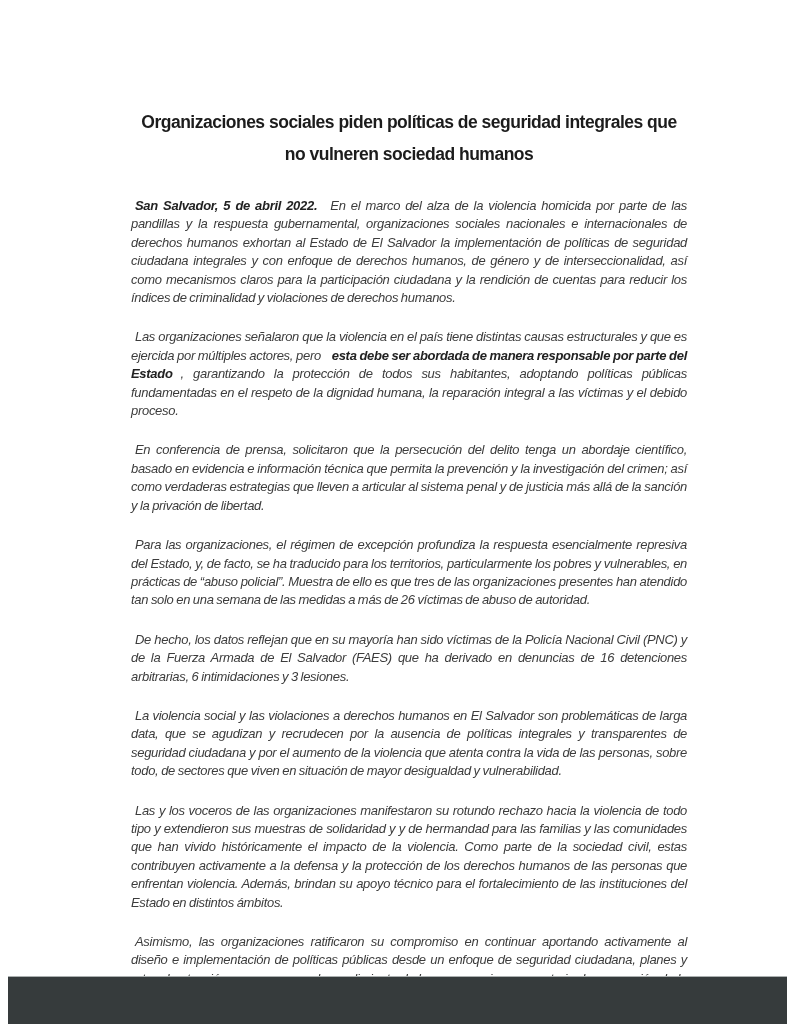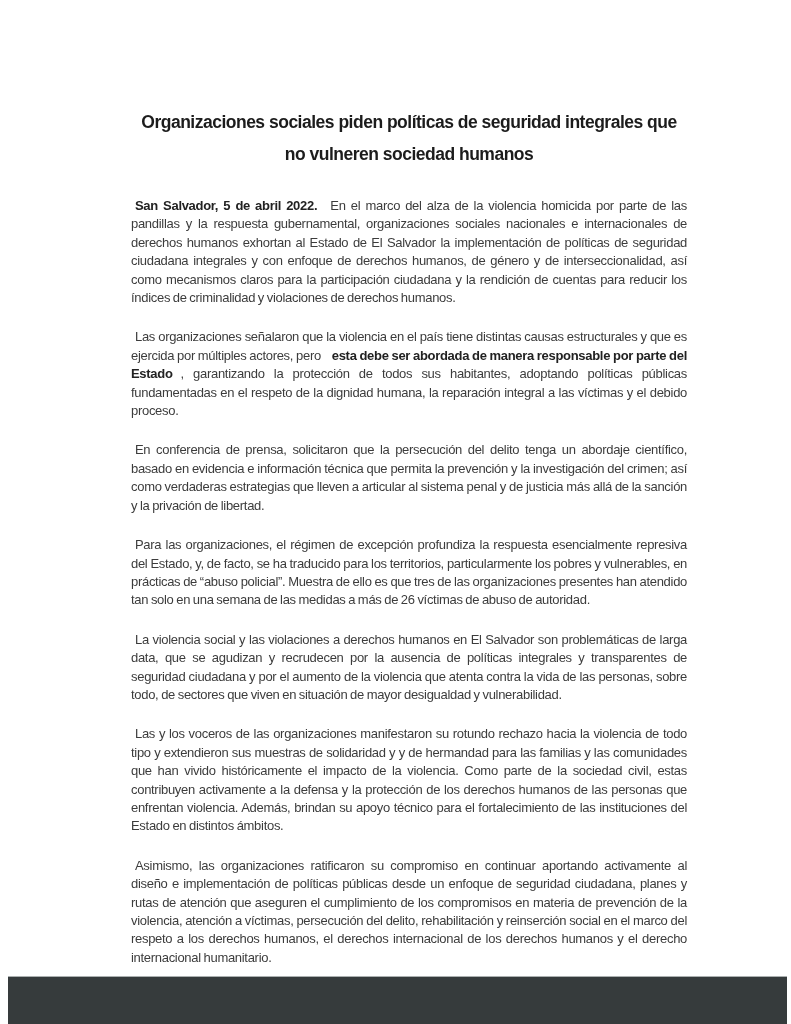--- a/index.html
+++ b/index.html
@@ -39,20 +39,21 @@
     margin-bottom:15px;
   }
   .doc-body p{
     font-size:13px;
     line-height:18.4px;
     letter-spacing:-0.3px;
     word-spacing:-0.6px;
     text-align:justify;
     color:var(--body-text);
     margin-bottom:13px;
+    font-style:italic;
   }
   .doc-body p b{
     color:var(--bold-text);
     font-weight:700;
   }
   .dark-band{
     position:absolute;left:0;bottom:0;
     width:791px;height:56px;
     background:var(--band-bg);
     border-top:1px solid var(--band-line);
@@ -66,20 +67,21 @@
     <div class="content">
       <h1 class="doc-title">
         <div>Organizaciones sociales piden políticas de seguridad integrales que</div>
         <div>no vulneren sociedad humanos</div>
       </h1>
       <div class="doc-body" id="doc-body">
           <p><b>San Salvador, 5 de abril 2022.</b><span> En el marco del alza de la violencia homicida por parte de las pandillas y la respuesta gubernamental, organizaciones sociales nacionales e internacionales de derechos humanos exhortan al Estado de El Salvador la implementación de políticas de seguridad ciudadana integrales y con enfoque de derechos humanos, de género y de interseccionalidad, así como mecanismos claros para la participación ciudadana y la rendición de cuentas para reducir los índices de criminalidad y violaciones de derechos humanos.</span></p>
           <p><span>Las organizaciones señalaron que la violencia en el país tiene distintas causas estructurales y que es ejercida por múltiples actores, pero </span><b>esta debe ser abordada de manera responsable por parte del Estado</b><span>, garantizando la protección de todos sus habitantes, adoptando políticas públicas fundamentadas en el respeto de la dignidad humana, la reparación integral a las víctimas y el debido proceso.</span></p>
           <p><span>En conferencia de prensa, solicitaron que la persecución del delito tenga un abordaje científico, basado en evidencia e información técnica que permita la prevención y la investigación del crimen; así como verdaderas estrategias que lleven a articular al sistema penal y de justicia más allá de la sanción y la privación de libertad.</span></p>
           <p><span>Para las organizaciones, el régimen de excepción profundiza la respuesta esencialmente represiva del Estado, y, de facto, se ha traducido para los territorios, particularmente los pobres y vulnerables, en prácticas de “abuso policial”. Muestra de ello es que tres de las organizaciones presentes han atendido tan solo en una semana de las medidas a más de 26 víctimas de abuso de autoridad.</span></p>
+          <p><span>De hecho, los datos reflejan que en su mayoría han sido víctimas de la Policía Nacional Civil (PNC) y de la Fuerza Armada de El Salvador (FAES) que ha derivado en denuncias de 16 detenciones arbitrarias, 6 intimidaciones y 3 lesiones.</span></p>
           <p><span>La violencia social y las violaciones a derechos humanos en El Salvador son problemáticas de larga data, que se agudizan y recrudecen por la ausencia de políticas integrales y transparentes de seguridad ciudadana y por el aumento de la violencia que atenta contra la vida de las personas, sobre todo, de sectores que viven en situación de mayor desigualdad y vulnerabilidad.</span></p>
           <p><span>Las y los voceros de las organizaciones manifestaron su rotundo rechazo hacia la violencia de todo tipo y extendieron sus muestras de solidaridad y y de hermandad para las familias y las comunidades que han vivido históricamente el impacto de la violencia. Como parte de la sociedad civil, estas contribuyen activamente a la defensa y la protección de los derechos humanos de las personas que enfrentan violencia. Además, brindan su apoyo técnico para el fortalecimiento de las instituciones del Estado en distintos ámbitos.</span></p>
           <p><span>Asimismo, las organizaciones ratificaron su compromiso en continuar aportando activamente al diseño e implementación de políticas públicas desde un enfoque de seguridad ciudadana, planes y rutas de atención que aseguren el cumplimiento de los compromisos en materia de prevención de la violencia, atención a víctimas, persecución del delito, rehabilitación y reinserción social en el marco del respeto a los derechos humanos, el derechos internacional de los derechos humanos y el derecho internacional humanitario.</span></p>
         </div>
     </div>
   </div>
   <div class="dark-band"></div>
 </div>
 
 </body></html>

